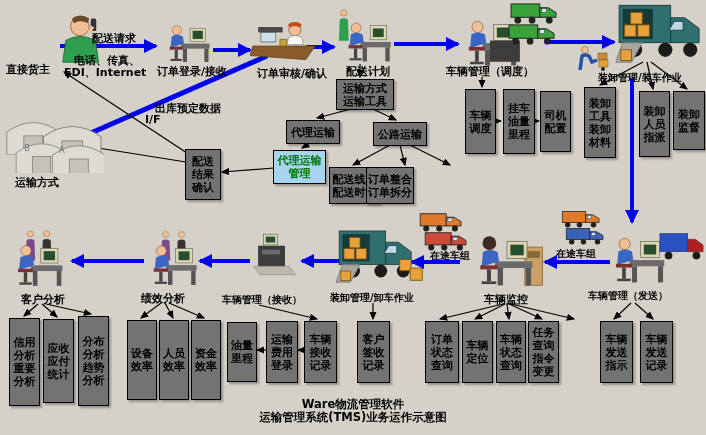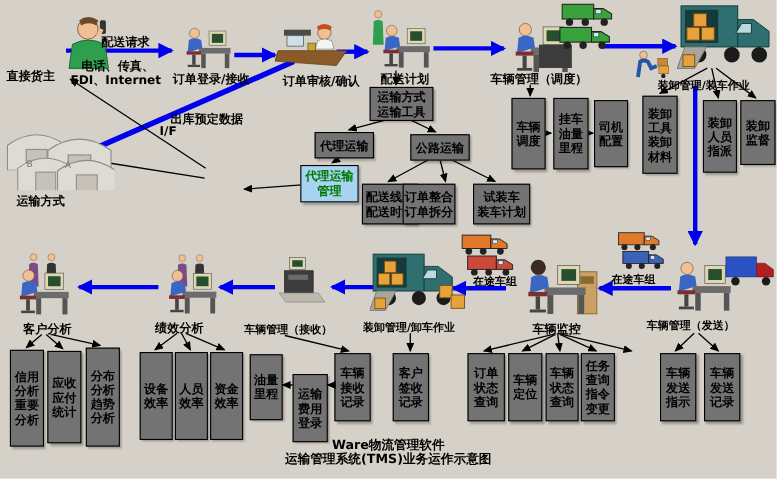--- a/index.html
+++ b/index.html
@@ -259,32 +259,33 @@
   <div class="lbl" style="left:15px;top:175px">运输方式</div>
   <div class="lbl" style="left:21px;top:292px">客户分析</div>
   <div class="lbl" style="left:141px;top:291px">绩效分析</div>
   <div class="lbl f10" style="left:222px;top:293px">车辆管理（接收）</div>
   <div class="lbl f10" style="left:330px;top:291px">装卸管理/卸车作业</div>
   <div class="lbl f10" style="left:430px;top:249px">在途车组</div>
   <div class="lbl" style="left:484px;top:292px">车辆监控</div>
   <div class="lbl f10" style="left:556px;top:247px">在途车组</div>
   <div class="lbl f10" style="left:588px;top:289px">车辆管理（发送）</div>
 
+  <div class="box" style="left:185px;top:149px;width:34px;height:49px">配送
+结果
+确认</div>
   <div class="box" style="left:336px;top:79px;width:56px;height:29px">运输方式
 运输工具</div>
   <div class="box" style="left:286px;top:120px;width:52px;height:22px">代理运输</div>
   <div class="box" style="left:373px;top:122px;width:52px;height:22px">公路运输</div>
   <div class="box hl" style="left:273px;top:150px;width:51px;height:32px">代理运输
 管理</div>
   <div class="box" style="left:329px;top:167px;width:49px;height:35px">配送线路
 配送时间</div>
   <div class="box" style="left:366px;top:167px;width:46px;height:35px">订单整合
 订单拆分</div>
-  <div class="box" style="left:430px;top:167px;width:50px;height:35px">试装车
-装车计划</div>
 
   <div class="box" style="left:465px;top:89px;width:29px;height:63px">车辆
 调度</div>
   <div class="box" style="left:503px;top:89px;width:30px;height:63px">挂车
 油量
 里程</div>
   <div class="box" style="left:540px;top:91px;width:29px;height:59px">司机
 配置</div>
 
   <div class="box" style="left:584px;top:87px;width:30px;height:69px">装卸
@@ -311,21 +312,21 @@
 
   <div class="box" style="left:127px;top:320px;width:28px;height:78px">设备
 效率</div>
   <div class="box" style="left:159px;top:320px;width:28px;height:78px">人员
 效率</div>
   <div class="box" style="left:191px;top:320px;width:28px;height:78px">资金
 效率</div>
 
   <div class="box" style="left:227px;top:322px;width:28px;height:58px">油量
 里程</div>
-  <div class="box" style="left:266px;top:340px;width:30px;height:60px">运输
+  <div class="box" style="left:266px;top:321px;width:30px;height:60px">运输
 费用
 登录</div>
   <div class="box" style="left:304px;top:321px;width:31px;height:60px">车辆
 接收
 记录</div>
 
   <div class="box" style="left:357px;top:321px;width:31px;height:60px">客户
 签收
 记录</div>
 

